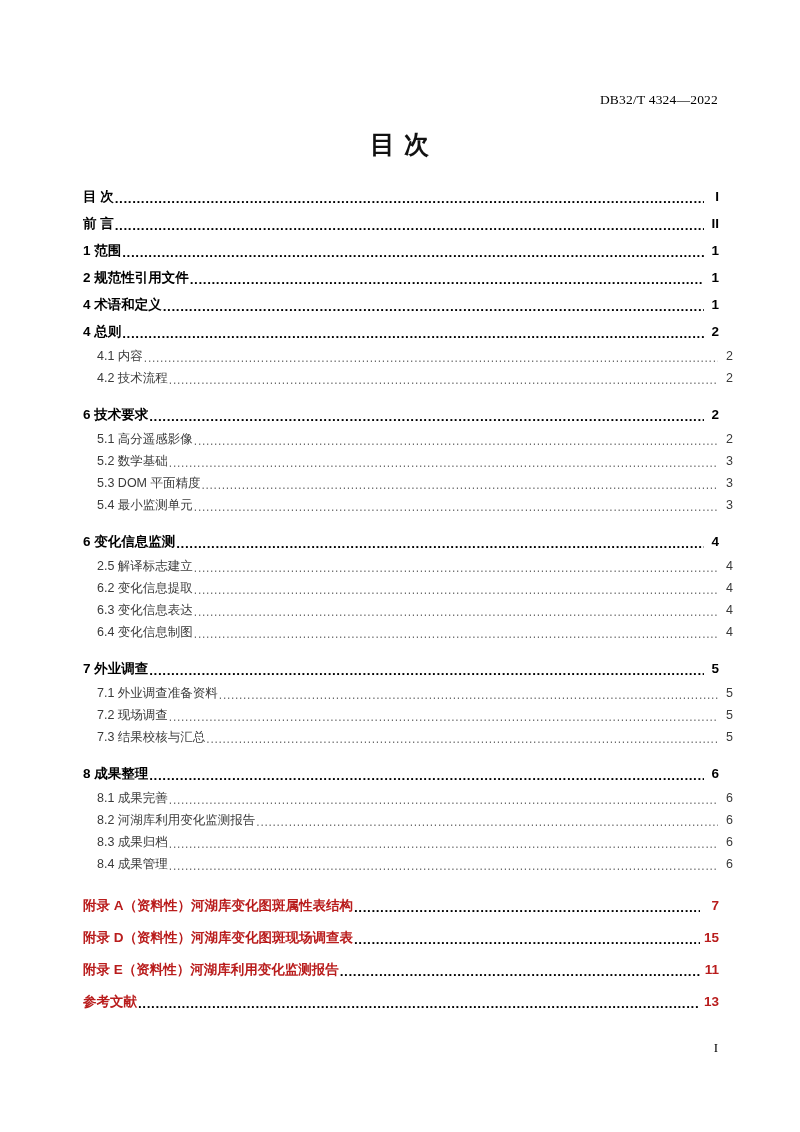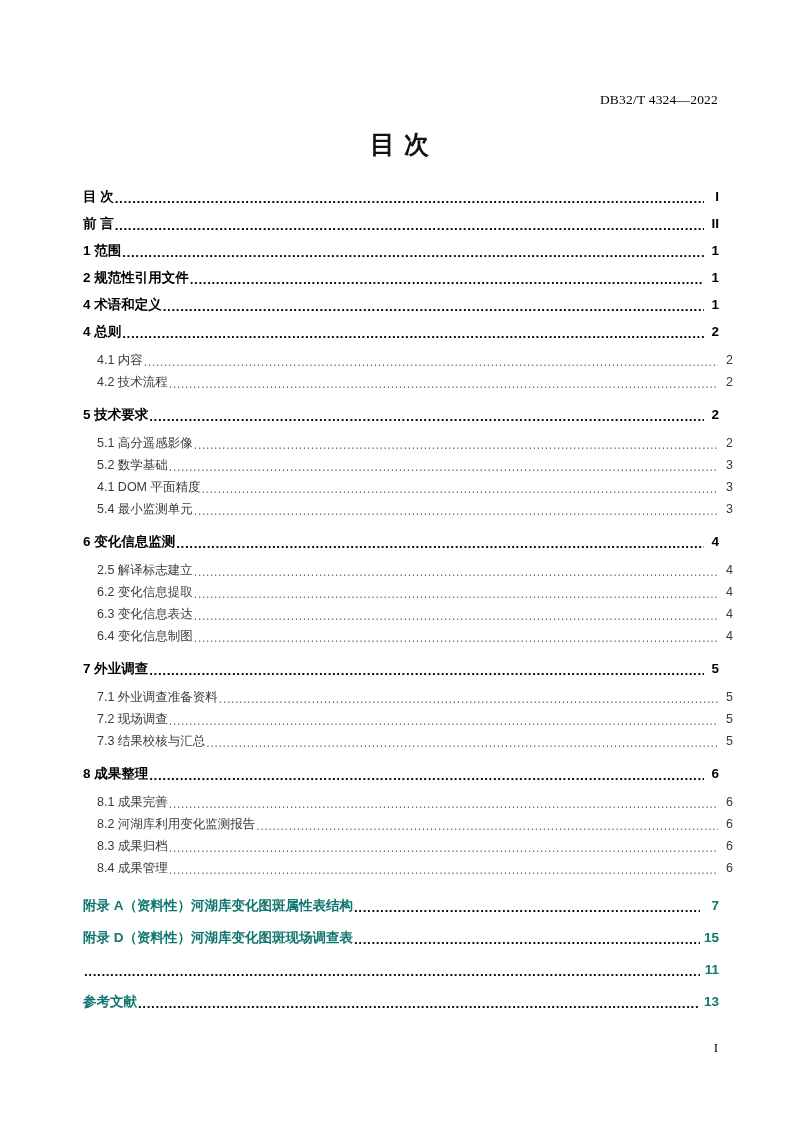--- a/index.html
+++ b/index.html
@@ -97,30 +97,31 @@
   .lvl1 .toc-dots::after { font-size: 13.5px; font-weight: bold; color: #000; }
   .lvl1 .toc-page { min-width: 14px; }
 
   
   .lvl2 {
     height: 22px;
     font-size: 12.5px;
     font-weight: normal;
     color: #3a3a3a;
     padding-left: 14px;
+    align-items: center;
   }
   .lvl2 .toc-dots::after { font-size: 12px; color: #6a6a6a; letter-spacing: 0.7px; }
   .lvl2 .toc-page { min-width: 14px; color: #3a3a3a; }
 
   
   .lvl-appendix {
     height: 32px;
     font-size: 13.5px;
     font-weight: bold;
-    color: #0f766e;
+    color: #b91c1c;
   }
   .lvl-appendix .toc-dots::after { font-size: 13.5px; font-weight: bold; color: #000; }
   .lvl-appendix .toc-page { min-width: 18px; }
 
   
   .gap-sm { height: 6px; }
 
   
   .doc-footer {
     position: absolute;
@@ -177,37 +178,37 @@
         <span class="toc-dots"></span>
         <span class="toc-page">2</span>
       </div>
       <div class="toc-entry lvl2">
         <span class="toc-label">4.2 技术流程</span>
         <span class="toc-dots"></span>
         <span class="toc-page">2</span>
       </div>
       <div class="gap-sm"></div>
       <div class="toc-entry lvl1">
-        <span class="toc-label">5 技术要求</span>
+        <span class="toc-label">6 技术要求</span>
         <span class="toc-dots"></span>
         <span class="toc-page">2</span>
       </div>
       <div class="gap-sm"></div>
       <div class="toc-entry lvl2">
         <span class="toc-label">5.1 高分遥感影像</span>
         <span class="toc-dots"></span>
         <span class="toc-page">2</span>
       </div>
       <div class="toc-entry lvl2">
         <span class="toc-label">5.2 数学基础</span>
         <span class="toc-dots"></span>
         <span class="toc-page">3</span>
       </div>
       <div class="toc-entry lvl2">
-        <span class="toc-label">4.1 DOM 平面精度</span>
+        <span class="toc-label">5.3 DOM 平面精度</span>
         <span class="toc-dots"></span>
         <span class="toc-page">3</span>
       </div>
       <div class="toc-entry lvl2">
         <span class="toc-label">5.4 最小监测单元</span>
         <span class="toc-dots"></span>
         <span class="toc-page">3</span>
       </div>
       <div class="gap-sm"></div>
       <div class="toc-entry lvl1">
@@ -290,20 +291,21 @@
         <span class="toc-label">附录 A（资料性）河湖库变化图斑属性表结构</span>
         <span class="toc-dots"></span>
         <span class="toc-page">7</span>
       </div>
       <div class="toc-entry lvl-appendix">
         <span class="toc-label">附录 D（资料性）河湖库变化图斑现场调查表</span>
         <span class="toc-dots"></span>
         <span class="toc-page">15</span>
       </div>
       <div class="toc-entry lvl-appendix">
+        <span class="toc-label">附录 E（资料性）河湖库利用变化监测报告</span>
         <span class="toc-dots"></span>
         <span class="toc-page">11</span>
       </div>
       <div class="toc-entry lvl-appendix">
         <span class="toc-label">参考文献</span>
         <span class="toc-dots"></span>
         <span class="toc-page">13</span>
       </div>
     </div>
 

